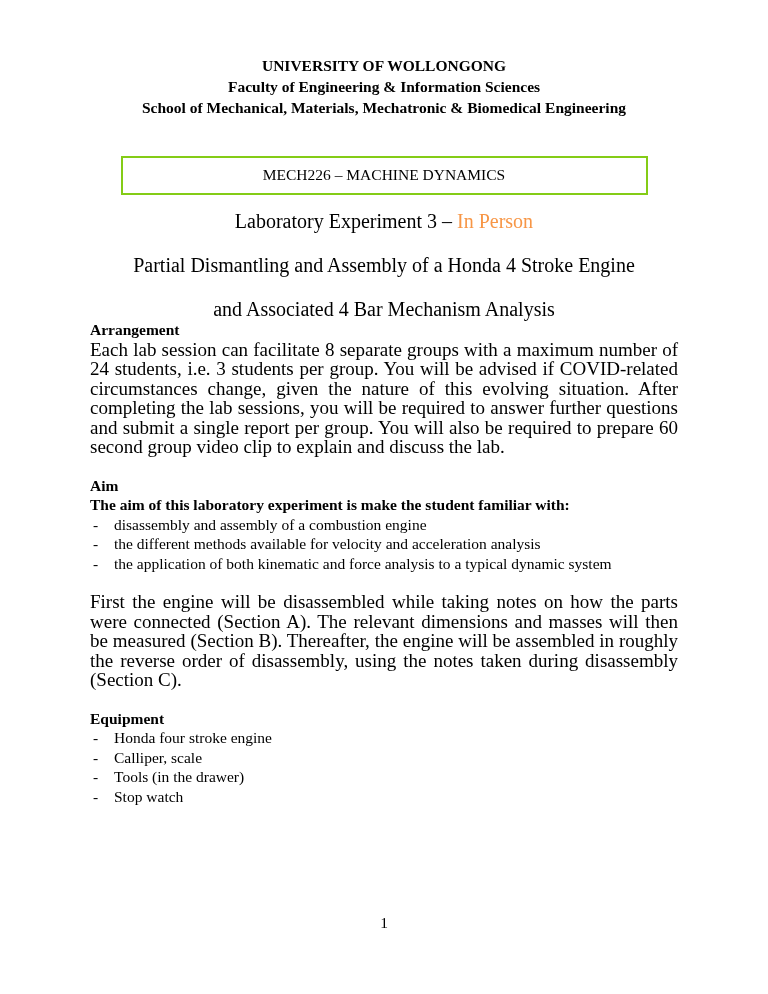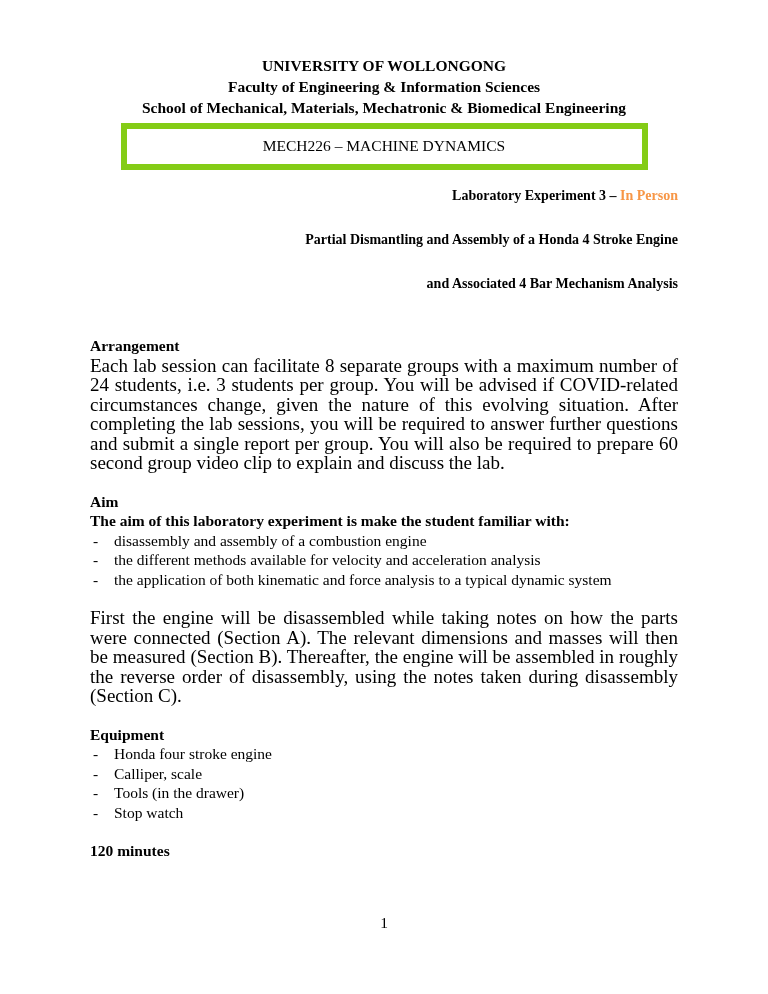--- a/index.html
+++ b/index.html
@@ -16,38 +16,38 @@
     overflow: hidden;
   }
   .hdr-line {
     text-align: center;
     font-weight: bold;
     font-size: 15.5px;
     line-height: 21px;
   }
   .course-box {
     width: 527px;
-    margin: 5px auto 0 auto;
-    border: 6px solid #84cc16;
+    margin: 38px auto 0 auto;
+    border: 2px solid #84cc16;
     padding: 6px 10px 8px 10px;
     text-align: center;
   }
   .course-box-line {
     font-size: 15.5px;
     line-height: 21px;
   }
   .doc-title {
-    text-align: right;
-    font-weight: bold;
-    font-size: 14px;
+    text-align: center;
+    font-weight: normal;
+    font-size: 20px;
     line-height: 22px;
   }
   .doc-title.first { margin-top: 15px; }
   .doc-title.next  { margin-top: 22px; }
-  .body-area { margin-top: 41px; }
+  .body-area { }
   .section { margin-top: 19px; }
   .section.first { margin-top: 0; }
   .section-heading {
     font-weight: bold;
     font-size: 15.5px;
     line-height: 19.5px;
   }
   .para {
     font-size: 19px;
     line-height: 19.5px;
@@ -140,20 +140,19 @@
           <span class="dash-text">Tools (in the drawer)</span>
         </div>
         <div class="dash-row">
           <span class="dash-marker">-</span>
           <span class="dash-text">Stop watch</span>
         </div>
       </div>
     </div>
 
     <div class="section">
-      <div class="intro-line">120 minutes</div>
     </div>
 
   </div>
 
   <div class="page-number">1</div>
 
 </div>
 
 </body></html>

